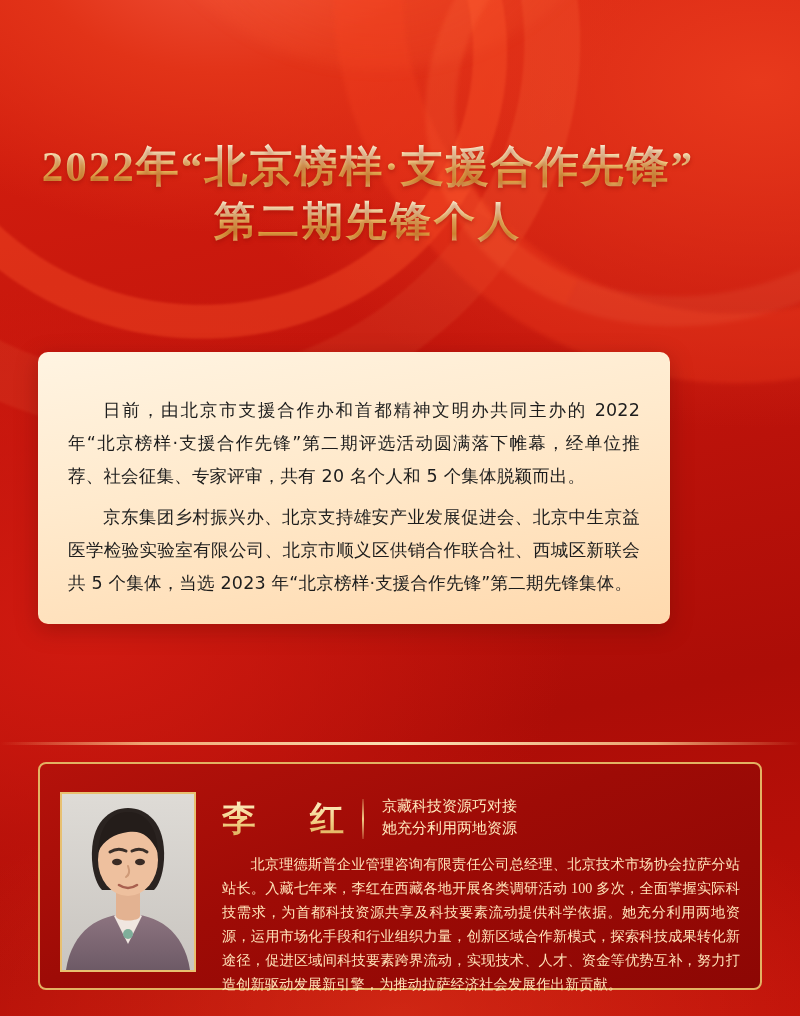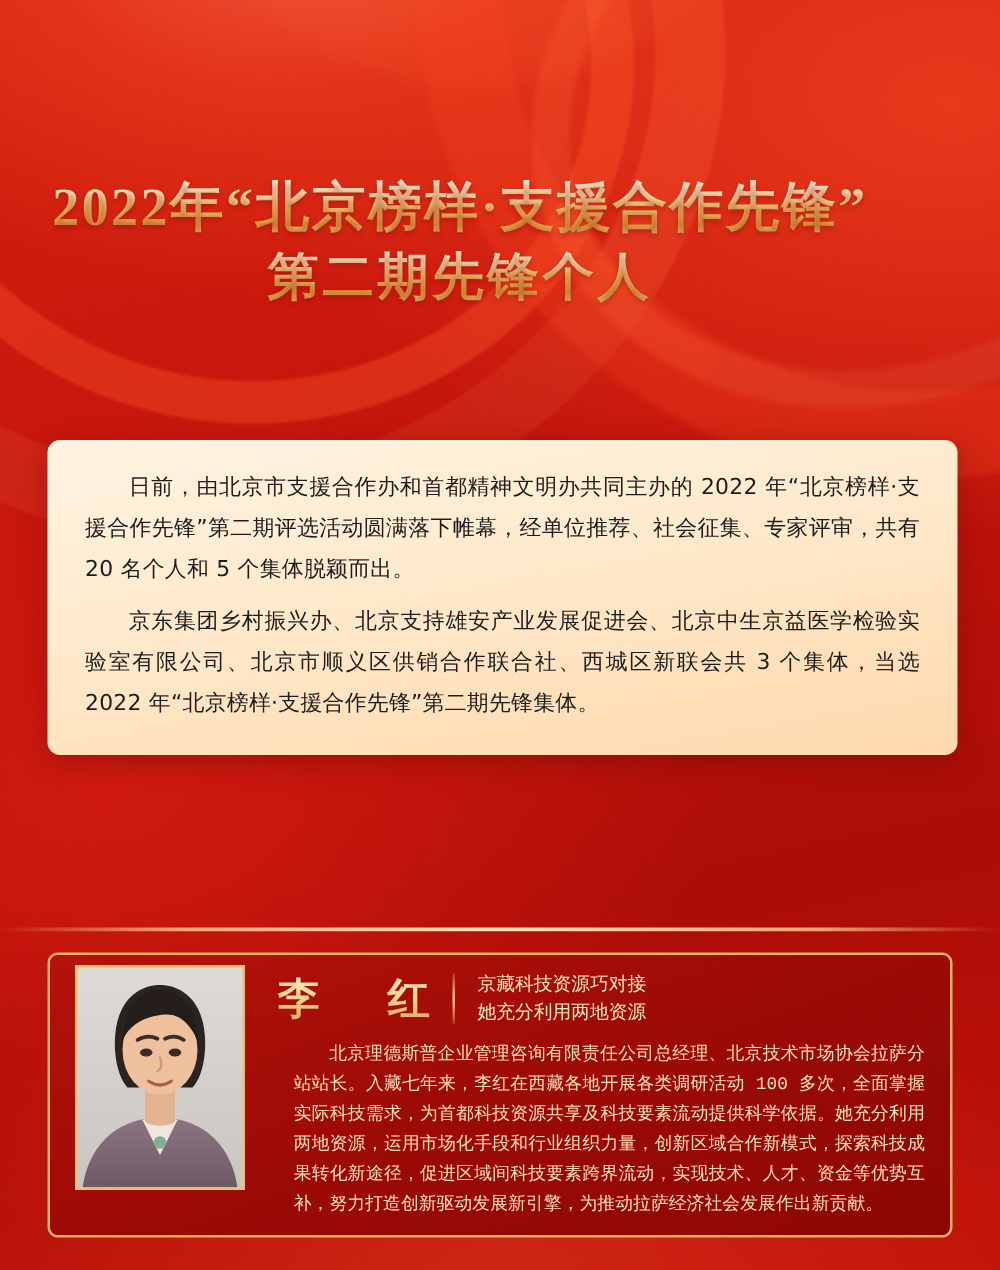--- a/index.html
+++ b/index.html
@@ -105,23 +105,23 @@
   .title-line.second {
     font-size: 41px;
     letter-spacing: 3px;
   }
 
   
   .panel {
     position: absolute;
     left: 38px;
     top: 352px;
-    width: 728px;
+    width: 632px;
     box-sizing: border-box;
-    padding: 22px 30px 24px 30px;
+    padding: 42px 30px 24px 30px;
     border-radius: 10px;
     background: linear-gradient(170deg, #fff4e2 0%, #ffeacd 42%, #ffd9ad 100%);
     box-shadow: 0 6px 22px rgba(90,8,2,0.35);
     z-index: 5;
   }
   .panel p {
     margin: 0 0 8px 0;
     font-family: "DejaVu Sans", "Liberation Sans", sans-serif;
     font-size: 17.5px;
     line-height: 33px;
@@ -149,21 +149,21 @@
     left: 38px;
     top: 762px;
     width: 724px;
     height: 228px;
     box-sizing: border-box;
     border: 2px solid #e3b263;
     border-radius: 8px;
     background: linear-gradient(160deg, #b5120b 0%, #9e0b06 45%, #8d0704 100%);
     z-index: 5;
     display: flex;
-    padding: 8px 20px;
+    padding: 28px 20px;
   }
   .photo-frame {
     width: 136px;
     height: 180px;
     flex: 0 0 136px;
     border: 2px solid #e8c070;
     box-sizing: border-box;
     background: #d8d3cf;
     overflow: hidden;
     position: relative;
@@ -193,36 +193,35 @@
     color: transparent;
     white-space: nowrap;
   }
   .name-sep {
     width: 2px;
     height: 40px;
     margin: 0 18px 0 8px;
     background: linear-gradient(180deg, rgba(246,216,143,0.2), rgba(246,216,143,0.95), rgba(246,216,143,0.2));
   }
   .slogan {
-    font-family: Liberation Serif, serif;
+    font-family: Liberation Mono, monospace;
     font-size: 15px;
     line-height: 22px;
     color: #ffe9bd;
     white-space: nowrap;
   }
   .bio {
     margin-top: 10px;
-    font-family: Liberation Mono, monospace;
+    font-family: Liberation Serif, serif;
     font-size: 14.2px;
     line-height: 24px;
     color: #ffe2b8;
     text-align: justify;
     text-indent: 2em;
     letter-spacing: 0.1px;
-    margin-left: 13px;
   }
 </style>
 </head>
 <body>
 
 <div class="page">
 
   <div class="ribbon r5"></div>
   <div class="ribbon r1"></div>
   <div class="ribbon r2"></div>
@@ -230,21 +229,21 @@
   <div class="ribbon r4"></div>
   <div class="glow-bottom"></div>
 
   <div class="title-block">
     <div class="title-line">2022年“北京榜样·支援合作先锋”</div>
     <div class="title-line second">第二期先锋个人</div>
   </div>
 
   <div class="panel">
     <p>日前，由北京市支援合作办和首都精神文明办共同主办的 2022 年“北京榜样·支援合作先锋”第二期评选活动圆满落下帷幕，经单位推荐、社会征集、专家评审，共有 20 名个人和 5 个集体脱颖而出。</p>
-    <p>京东集团乡村振兴办、北京支持雄安产业发展促进会、北京中生京益医学检验实验室有限公司、北京市顺义区供销合作联合社、西城区新联会共 3 个集体，当选 2022 年“北京榜样·支援合作先锋”第二期先锋集体。</p>
+    <p>京东集团乡村振兴办、北京支持雄安产业发展促进会、北京中生京益医学检验实验室有限公司、北京市顺义区供销合作联合社、西城区新联会共 5 个集体，当选 2023 年“北京榜样·支援合作先锋”第二期先锋集体。</p>
   </div>
 
   <div class="divider"></div>
 
   <div class="profile">
     <div class="photo-frame">
       <svg width="132" height="176" viewBox="0 0 132 176">
         <defs>
           <linearGradient id="bg" x1="0" y1="0" x2="0" y2="1">
             <stop offset="0%" stop-color="#dedbd6"></stop>

